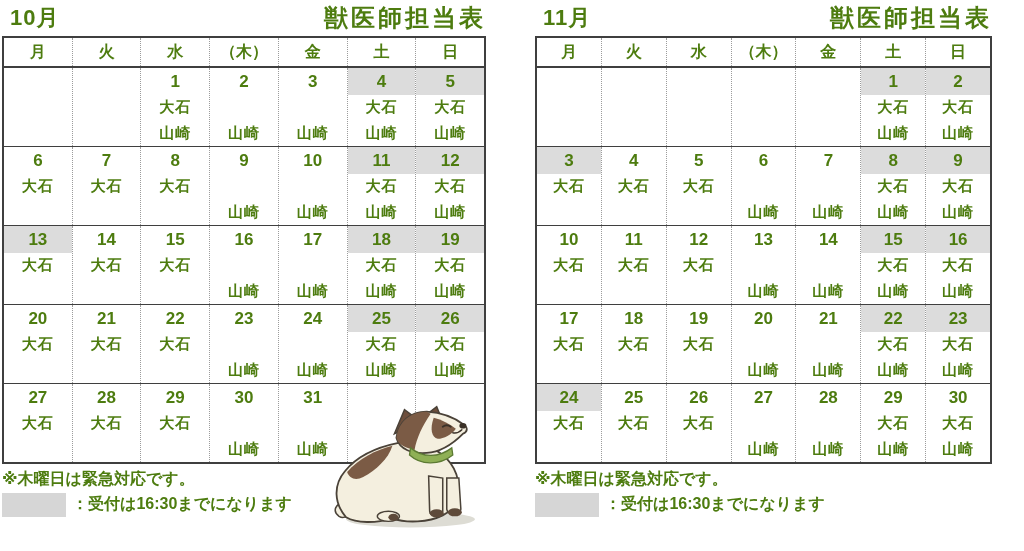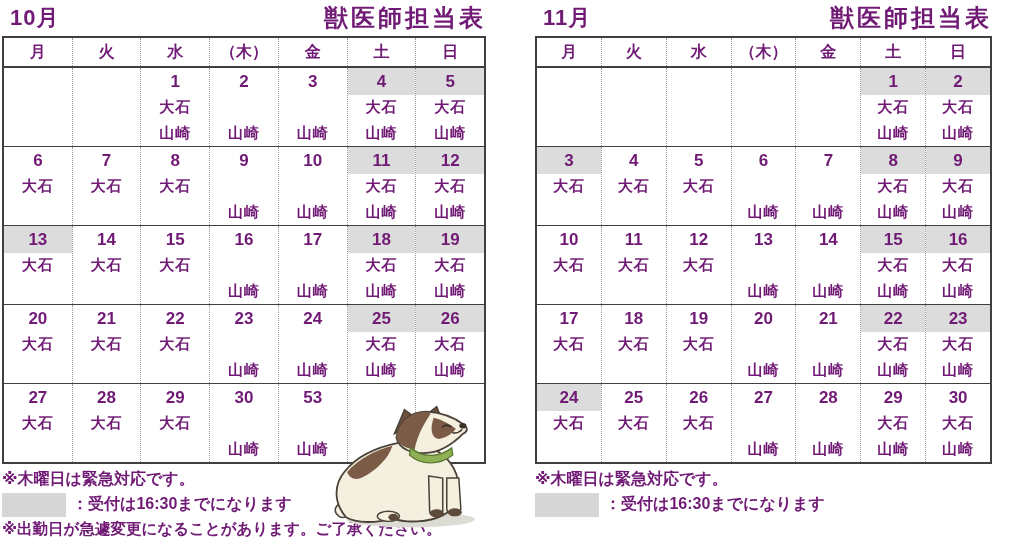--- a/index.html
+++ b/index.html
@@ -1,18 +1,18 @@
 <!DOCTYPE html>
 <html style="--shade: #dcdcdc; --legend: #d6d6d6; --border: #3f3f3f; --grid: #9b9b9b;"><head>
 <meta charset="utf-8">
 <style>
   html,body { margin:0; padding:0; background:#fff; }
   .page {
     position:relative; width:1024px; height:551px; background:#ffffff;
-    font-family:"Liberation Sans","DejaVu Sans",sans-serif; color:#701a75; overflow:hidden;
+    font-family:"Liberation Sans","DejaVu Sans",sans-serif; color:#4d7c0f; overflow:hidden;
   }
   .calendar { position:absolute; top:0; }
   #cal-0 { left:2px;  width:484px; }
   #cal-1 { left:535px; width:457px; }
 
   .titlebar { position:relative; height:36px; }
   .month-label { position:absolute; left:8px; top:3px; font-size:22px; font-weight:bold; letter-spacing:1px; }
   .cal-title  { position:absolute; left:0; right:0; top:2px; text-align:right; font-size:24px; font-weight:bold; letter-spacing:3px; }
 
   .grid { box-sizing:border-box; height:428px; border:2px solid var(--border,#3f3f3f);
@@ -223,21 +223,21 @@
               <div class="dayslot">29</div>
               <div class="slot">大石</div>
               <div class="slot"></div>
             </div>
             <div class="cell">
               <div class="dayslot">30</div>
               <div class="slot"></div>
               <div class="slot">山崎</div>
             </div>
             <div class="cell">
-              <div class="dayslot">53</div>
+              <div class="dayslot">31</div>
               <div class="slot"></div>
               <div class="slot">山崎</div>
             </div>
             <div class="cell">
               <div class="dayslot"></div>
               <div class="slot"></div>
               <div class="slot"></div>
             </div>
             <div class="cell">
               <div class="dayslot"></div>
@@ -246,21 +246,20 @@
             </div>
           </div>
         </div>
     </div>
     <div class="notes">
       <div class="note-line">※木曜日は緊急対応です。</div>
       <div class="note-line">
         <span class="legend-swatch"></span>
         <span>：受付は16:30までになります</span>
       </div>
-      <div class="note-line small">※出勤日が急遽変更になることがあります。ご了承ください。</div>
     </div>
   </section>
 
   <section class="calendar" id="cal-1">
     <div class="titlebar">
       <span class="month-label">11月</span>
       <span class="cal-title">獣医師担当表</span>
     </div>
     <div class="grid">
       <div class="hrow">

